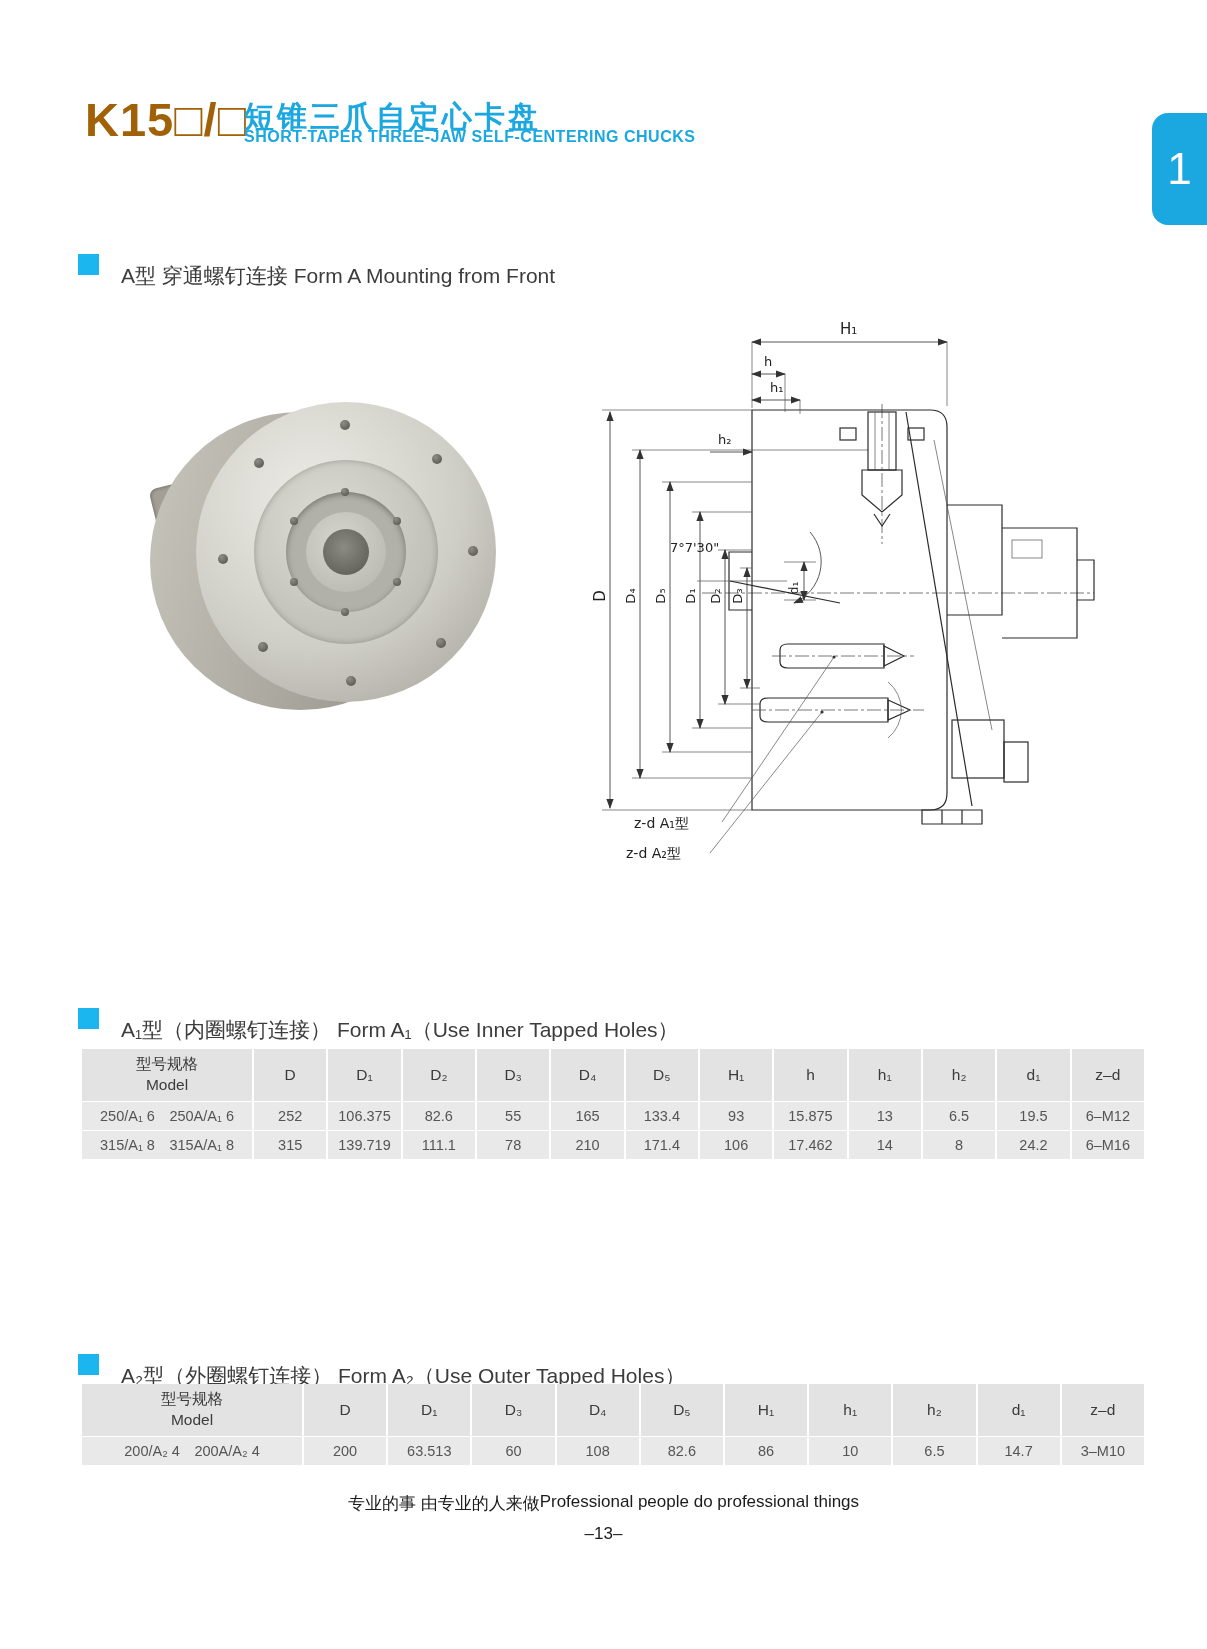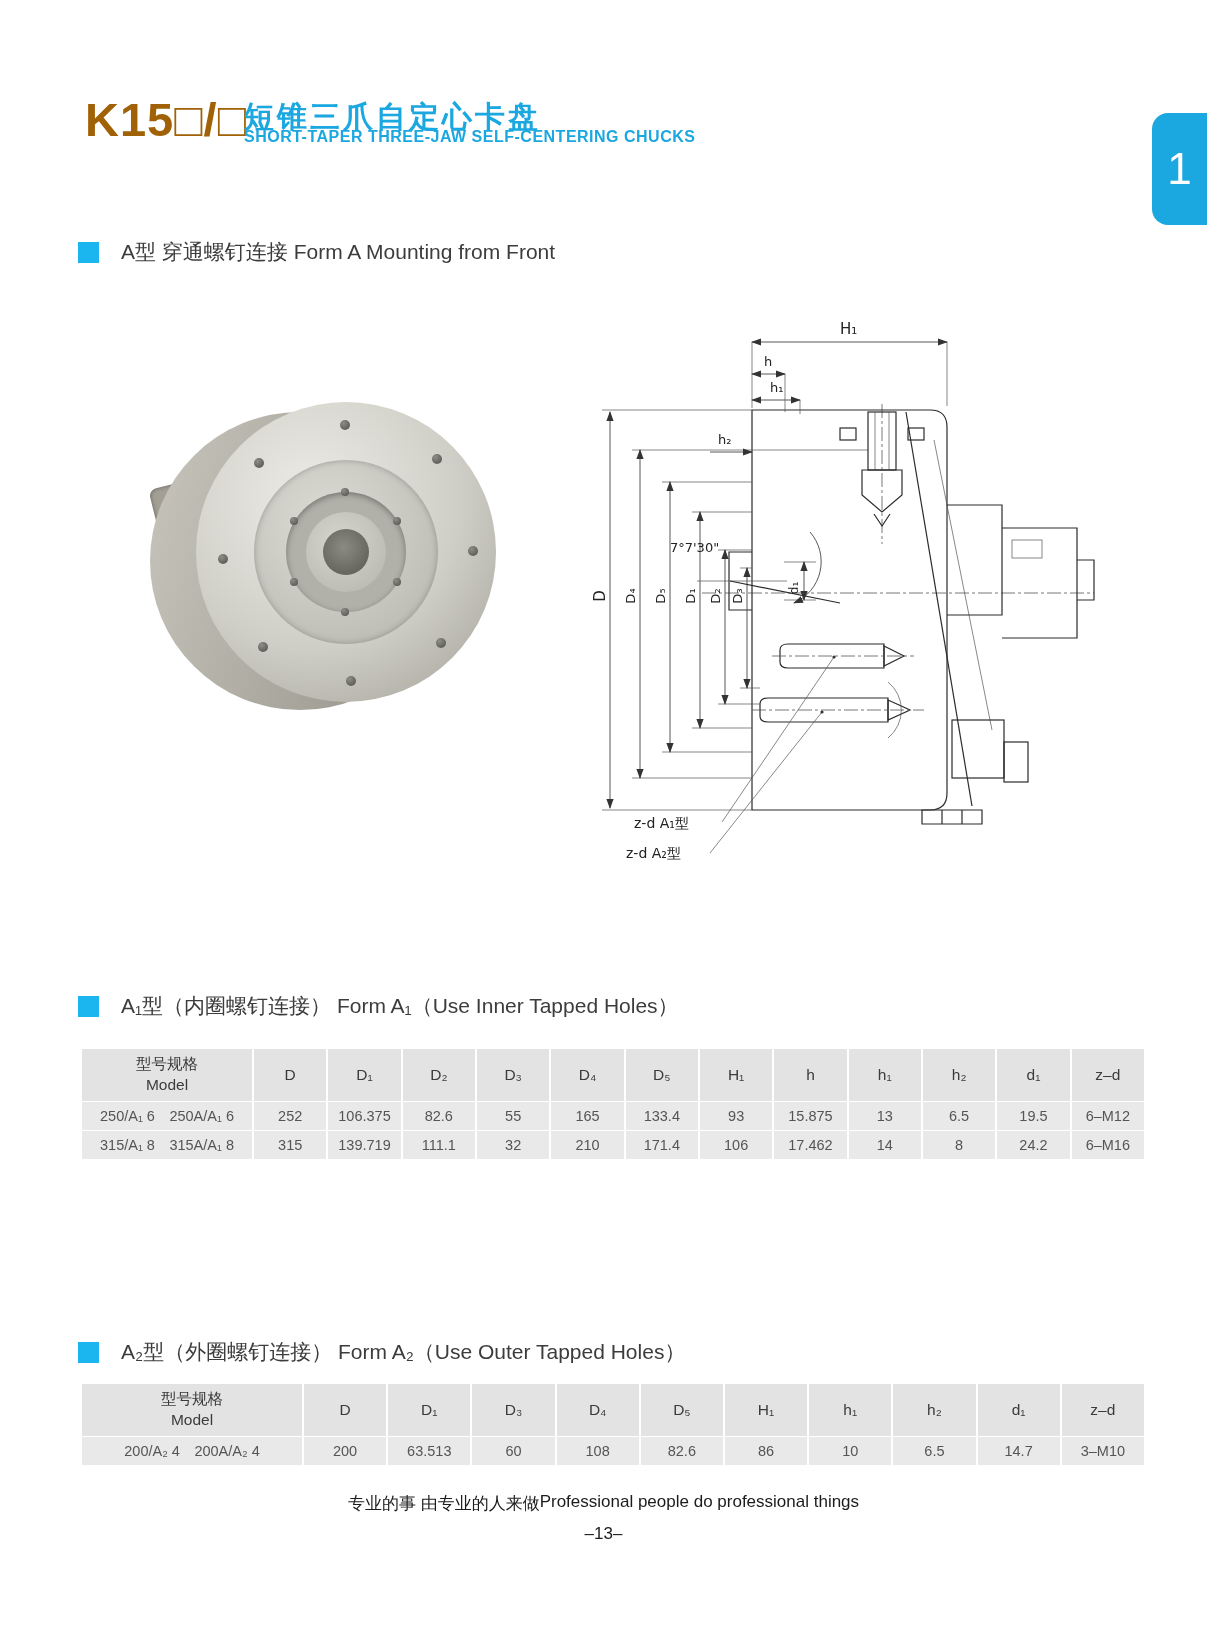--- a/index.html
+++ b/index.html
@@ -10,21 +10,21 @@
   
   .model-code{left:85px;top:92px;font-size:47px;font-weight:bold;color:#a16207;letter-spacing:1px;}
   .title-zh{left:244px;top:97px;font-size:30px;font-weight:bold;color:#1ba7e0;letter-spacing:3px;}
   .title-en{left:244px;top:128px;font-size:16px;font-weight:bold;color:#1ba7e0;letter-spacing:.5px;}
   .side-tab{right:0;top:113px;width:55px;height:112px;background:#1ba7e0;border-radius:16px 0 0 16px;
             display:flex;align-items:center;justify-content:center;color:#fff;font-size:44px;}
 
   
   .sec{display:flex;align-items:center;gap:22px;}
   .sec .sq{width:21px;height:21px;background:#1bb5ef;flex:0 0 auto;}
-  .sec .lbl{font-size:21px;color:#3c3c3c;}
+  .sec .lbl{font-size:21px;color:#3c3c3c;margin-top:24px;}
 
   
   .photo{left:150px;top:396px;width:348px;height:332px;}
   .photo *{position:absolute;border-radius:50%;}
   .ph-cyl{left:0;top:16px;width:300px;height:298px;background:linear-gradient(105deg,#c7c5bc,#a9a79e 55%,#8f8d84);}
   .ph-face{left:46px;top:6px;width:300px;height:300px;
            background:radial-gradient(circle at 38% 32%,#ecebe6,#cfcec6 55%,#a5a39a 95%);}
   .ph-r1{left:104px;top:64px;width:184px;height:184px;
          background:radial-gradient(circle at 40% 35%,#dddcd5,#bdbcb4 80%);box-shadow:inset 0 0 6px rgba(0,0,0,.25);}
   .ph-r2{left:136px;top:96px;width:120px;height:120px;background:#b2b1a9;box-shadow:inset 0 2px 6px rgba(0,0,0,.35);}
@@ -238,21 +238,21 @@
       <td>13</td>
       <td>6.5</td>
       <td>19.5</td>
       <td>6–M12</td>
     </tr>
     <tr class="alt">
       <td class="model">315/A₁ 8　315A/A₁ 8</td>
       <td>315</td>
       <td>139.719</td>
       <td>111.1</td>
-      <td>32</td>
+      <td>78</td>
       <td>210</td>
       <td>171.4</td>
       <td>106</td>
       <td>17.462</td>
       <td>14</td>
       <td>8</td>
       <td>24.2</td>
       <td>6–M16</td>
     </tr>
   </tbody>

